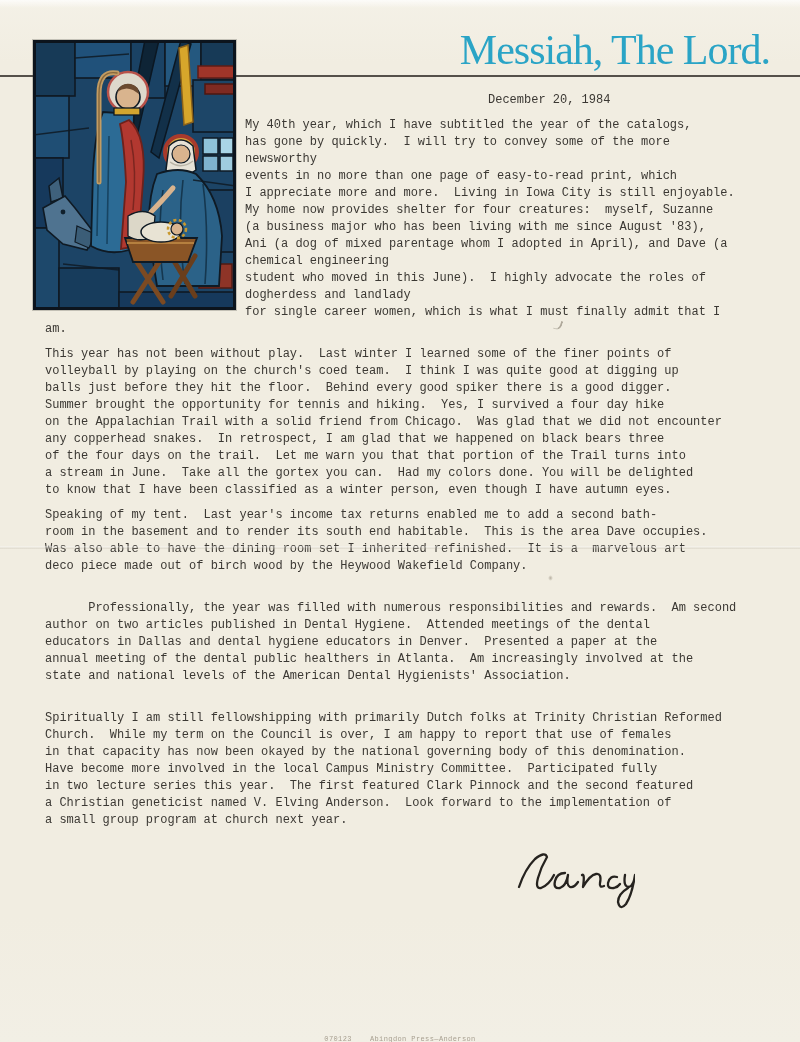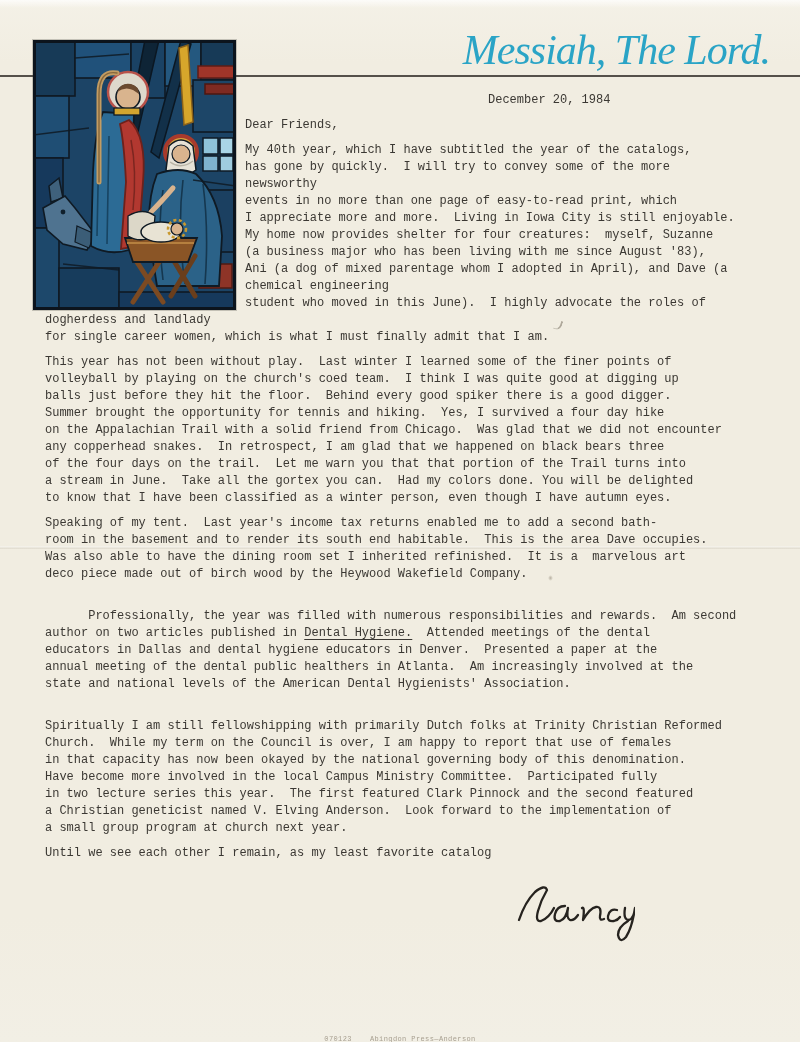--- a/index.html
+++ b/index.html
@@ -19,21 +19,20 @@
   }
   
   .header{
     position:absolute;top:0;left:0;width:100%;height:75px;
     border-bottom:2px solid #55504a;
     z-index:1;
   }
   .masthead{
     position:absolute;right:30px;top:28px;
     font-family:"Liberation Serif","DejaVu Serif",serif;
-    font-style:italic;
     font-size:42px;line-height:44px;
     letter-spacing:-1px;
     color:#2aa4c6;
     white-space:nowrap;
   }
   
   .artwork{
     position:absolute;left:33px;top:40px;width:203px;height:270px;
     z-index:3;
     box-shadow:0 0 0 1px rgba(60,60,50,.25);
@@ -45,21 +44,21 @@
     position:absolute;top:77px;left:0;width:768px;
     padding:15px 30px 0 45px;
     box-sizing:border-box;
     font-size:12px;line-height:17px;
     z-index:2;
   }
   .float-spacer{float:left;width:200px;height:216px;}
   .date-line{margin:0 0 0 443px;white-space:pre-wrap;}
   .salutation{margin:8px 0 0 0;white-space:pre-wrap;}
   .para{margin:8px 0 0 0;white-space:pre-wrap;}
-  .underlined{text-decoration:underline;text-underline-offset:3px;}
+  .underlined{text-underline-offset:3px;}
   .valediction{margin:16px 0 0 443px;white-space:pre-wrap;}
   .signature{margin:18px 0 0 470px;width:120px;height:62px;}
   .signature svg{display:block;width:120px;height:62px;}
   
   .crease{
     position:absolute;left:0;top:546px;width:100%;height:3px;
     background:linear-gradient(180deg,rgba(255,255,255,.45),rgba(130,120,100,.16));
     z-index:4;pointer-events:none;
   }
   .speck-1{
@@ -173,21 +172,20 @@
 
       <rect x="1.5" y="1.5" width="200" height="267" fill="none" stroke="#0c141d" stroke-width="3"></rect>
     </svg>
   </div>
 
   <div class="content">
     <div class="float-spacer"></div>
 
     <div class="date-line">December 20, 1984</div>
 
-    <div class="salutation">Dear Friends,</div>
 
 
     <div class="para">My 40th year, which I have subtitled the year of the catalogs,
 has gone by quickly.  I will try to convey some of the more newsworthy
 events in no more than one page of easy-to-read print, which
 I appreciate more and more.  Living in Iowa City is still enjoyable.
 My home now provides shelter for four creatures:  myself, Suzanne
 (a business major who has been living with me since August '83),
 Ani (a dog of mixed parentage whom I adopted in April), and Dave (a chemical engineering
 student who moved in this June).  I highly advocate the roles of dogherdess and landlady
@@ -217,21 +215,20 @@
     </div>
 
     <div class="para">Spiritually I am still fellowshipping with primarily Dutch folks at Trinity Christian Reformed
 Church.  While my term on the Council is over, I am happy to report that use of females
 in that capacity has now been okayed by the national governing body of this denomination.
 Have become more involved in the local Campus Ministry Committee.  Participated fully
 in two lecture series this year.  The first featured Clark Pinnock and the second featured
 a Christian geneticist named V. Elving Anderson.  Look forward to the implementation of
 a small group program at church next year.</div>
 
-    <div class="para">Until we see each other I remain, as my least favorite catalog</div>
 
 
     <div class="signature">
       <svg viewBox="0 0 120 62" xmlns="http://www.w3.org/2000/svg">
         <g fill="none" stroke="#26231f" stroke-width="2.3" stroke-linecap="round" stroke-linejoin="round">
           <path d="M4,40 Q10,22 20,12 Q30,4 32,10 Q26,20 23,31 Q20,42 26,41 Q34,38 39,28"></path>
           <path d="M50,26 Q42,26 40,34 Q38,42 45,41 Q51,39 53,28 Q51,38 55,40 Q59,41 63,35"></path>
           <path d="M67,28 Q70,26 68,40 Q75,28 81,27 Q87,26 85,36 Q84,41 89,39"></path>
           <path d="M102,30 Q95,28 93,36 Q92,42 99,41 Q103,40 105,37"></path>
           <path d="M110,28 Q108,40 114,40 Q119,38 120,28 Q117,48 111,57 Q105,64 103,55 Q103,47 113,41"></path>

